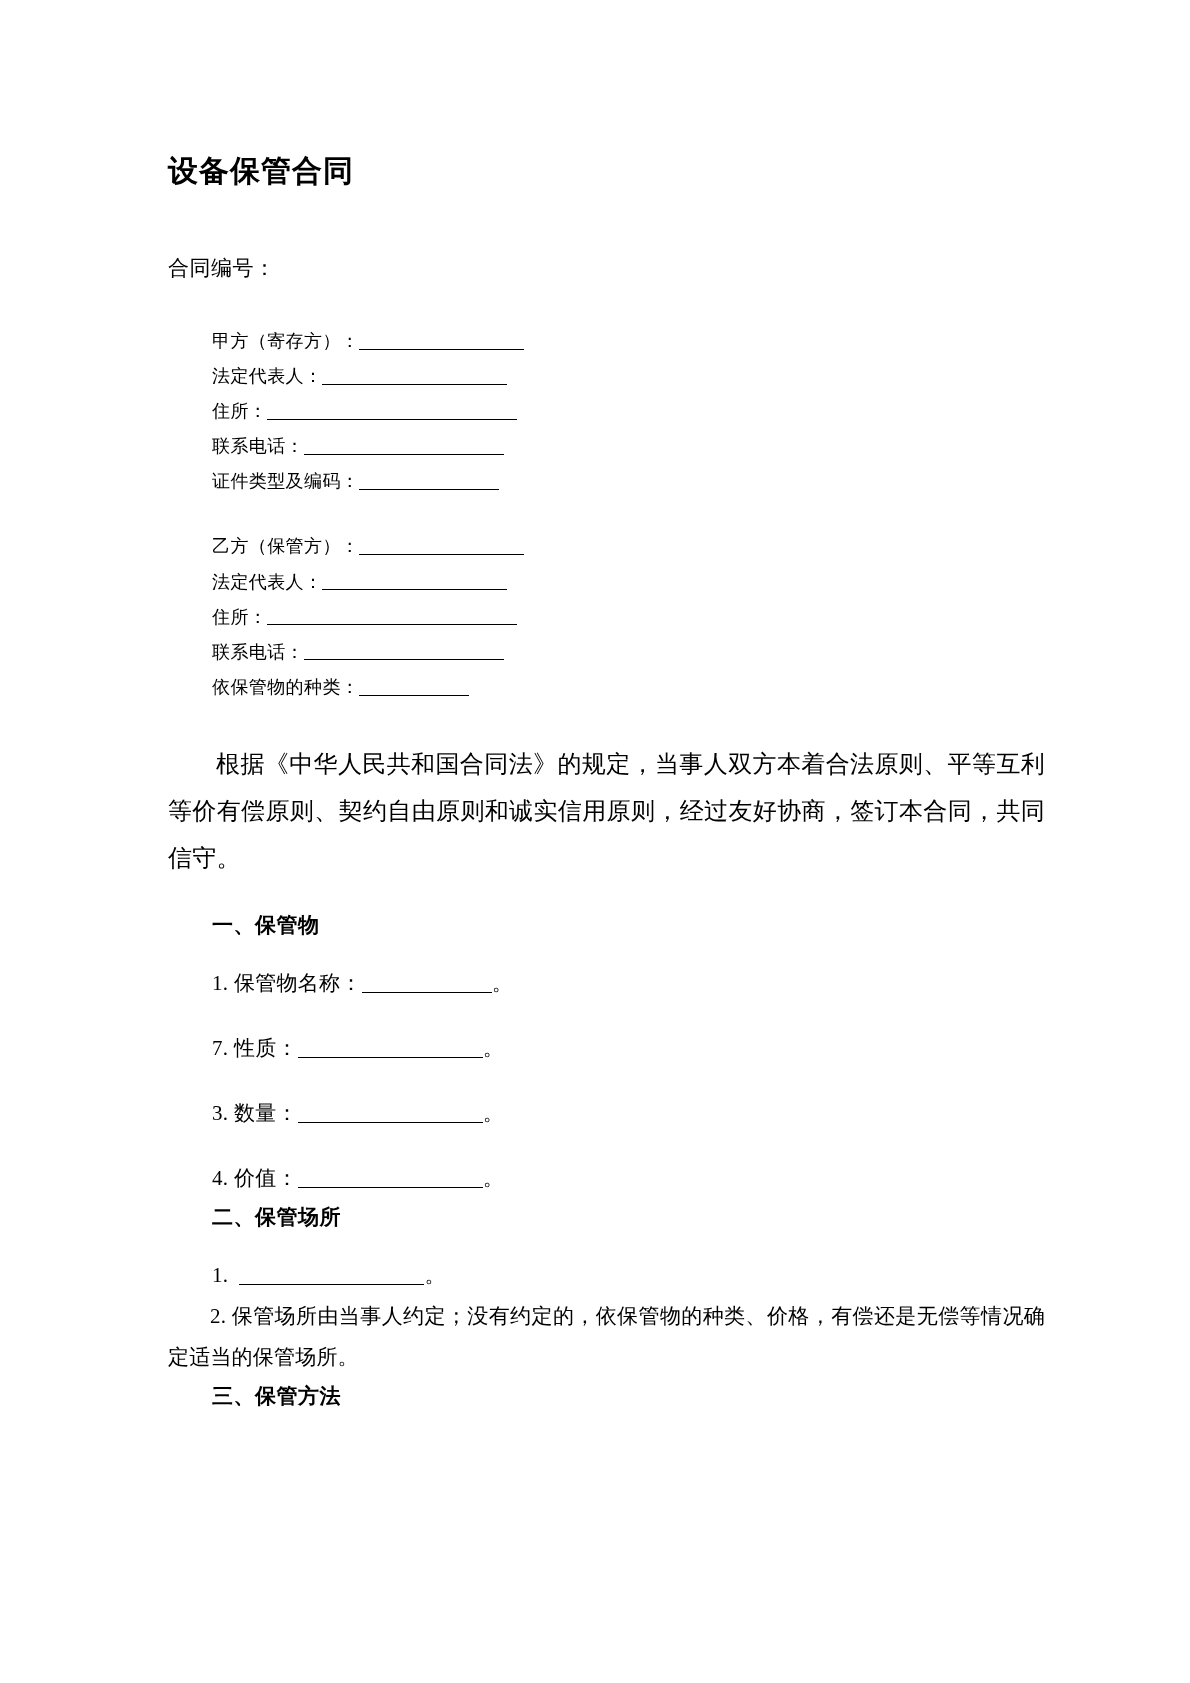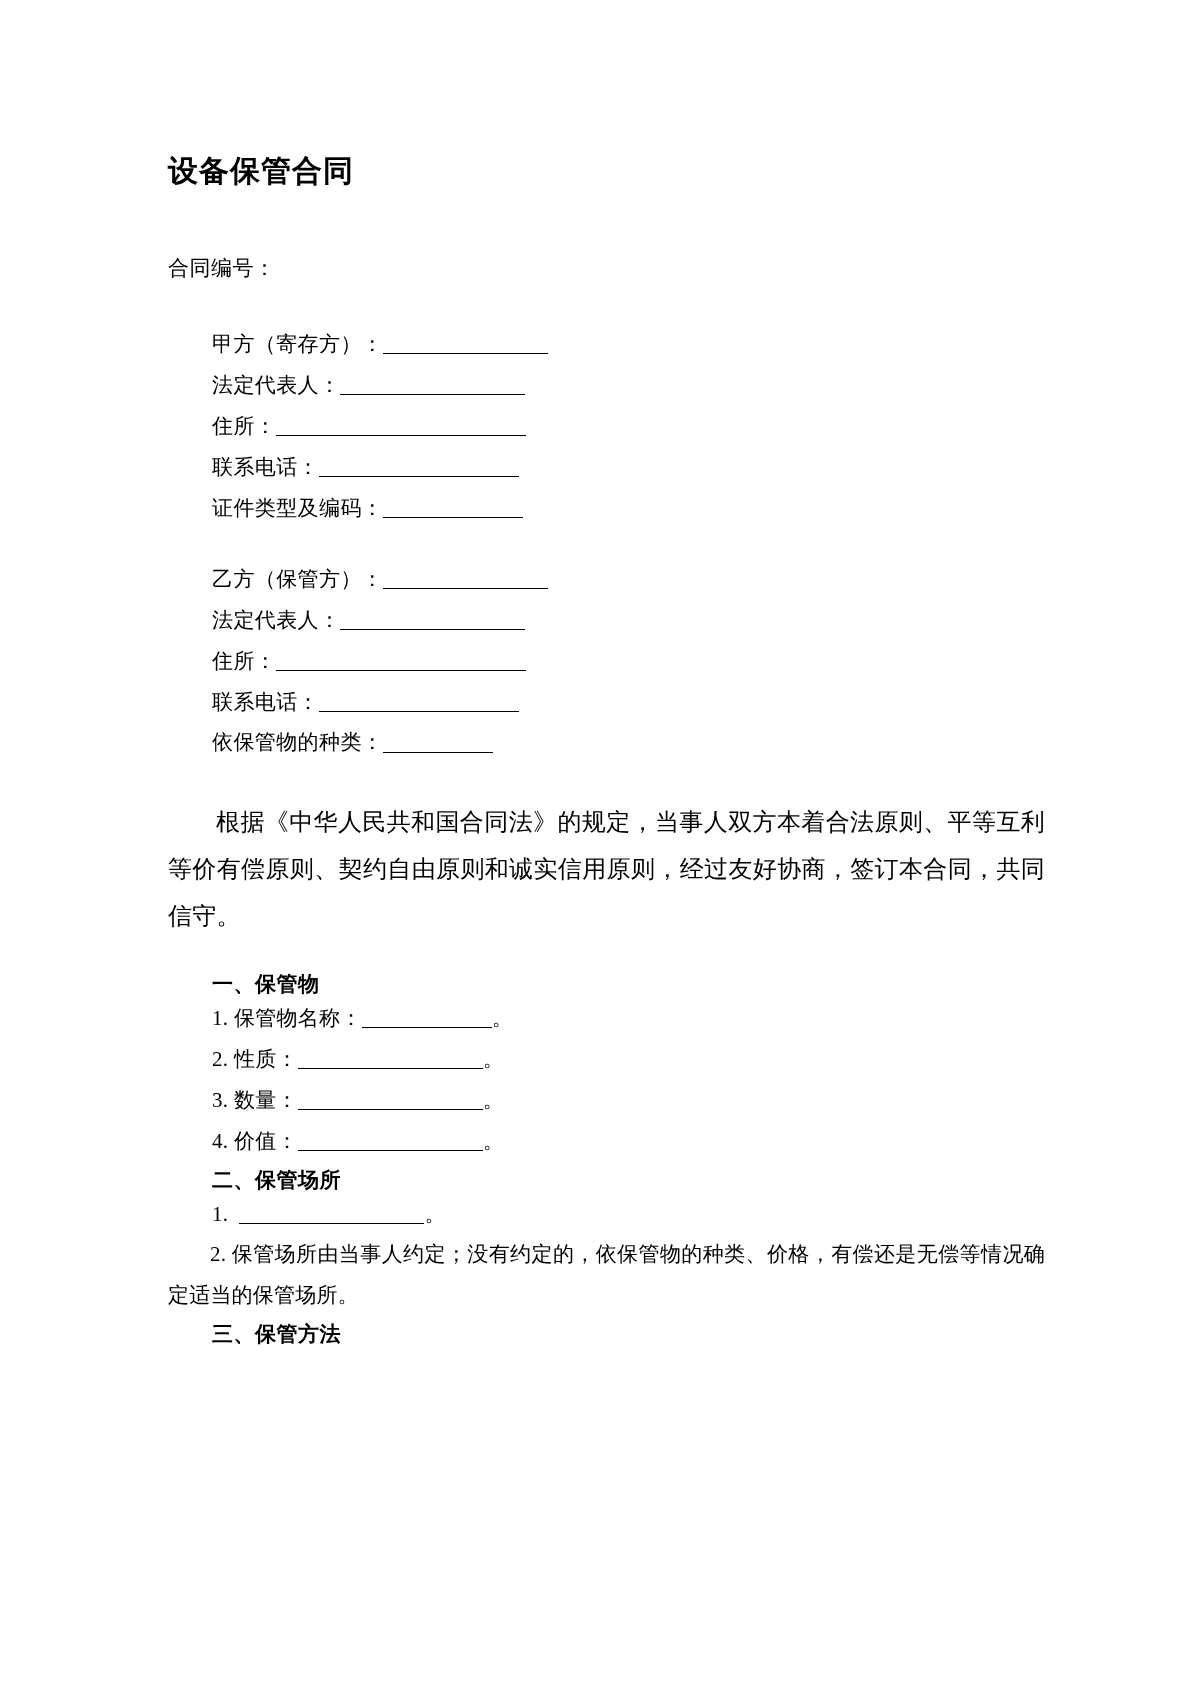--- a/index.html
+++ b/index.html
@@ -37,21 +37,21 @@
     margin-top: 62px;
     font-size: 21px;
     padding-right: 80px;
     letter-spacing: 0.5px;
   }
   .party-block {
     margin-top: 42px;
     padding-left: 44px;
   }
   .party-block .line {
-    font-size: 21px;
+    font-size: 18px;
     line-height: 1.95;
     letter-spacing: 0.4px;
     white-space: nowrap;
   }
   .blank {
     display: inline-block;
     border-bottom: 1px solid #000;
     height: 1em;
     vertical-align: -0.15em;
   }
@@ -80,20 +80,21 @@
     margin-top: 30px;
     padding-left: 44px;
     letter-spacing: 0.5px;
   }
   .item {
     font-size: 21px;
     line-height: 1.95;
     padding-left: 44px;
     letter-spacing: 0.3px;
     white-space: nowrap;
+    margin-top: 24px;
   }
   .item-wrap {
     font-size: 21px;
     line-height: 1.95;
     text-indent: 2em;
     text-align: justify;
     text-justify: inter-ideograph;
     letter-spacing: 0.2px;
   }
   .tight { margin-top: 4px; }
@@ -145,21 +146,21 @@
     </div>
   </div>
 
   <p class="para">根据《中华人民共和国合同法》的规定，当事人双方本着合法原则、平等互利等价有偿原则、契约自由原则和诚实信用原则，经过友好协商，签订本合同，共同信守。</p>
 
   <div class="section-h">一、保管物</div>
   <div class="item">
     <span>1. 保管物名称：</span><span class="blank b-130"></span><span>。</span>
   </div>
   <div class="item">
-    <span>2. 性质：</span><span class="blank b-185"></span><span>。</span>
+    <span>7. 性质：</span><span class="blank b-185"></span><span>。</span>
   </div>
   <div class="item">
     <span>3. 数量：</span><span class="blank b-185"></span><span>。</span>
   </div>
   <div class="item">
     <span>4. 价值：</span><span class="blank b-185"></span><span>。</span>
   </div>
 
   <div class="section-h tight">二、保管场所</div>
   <div class="item">

